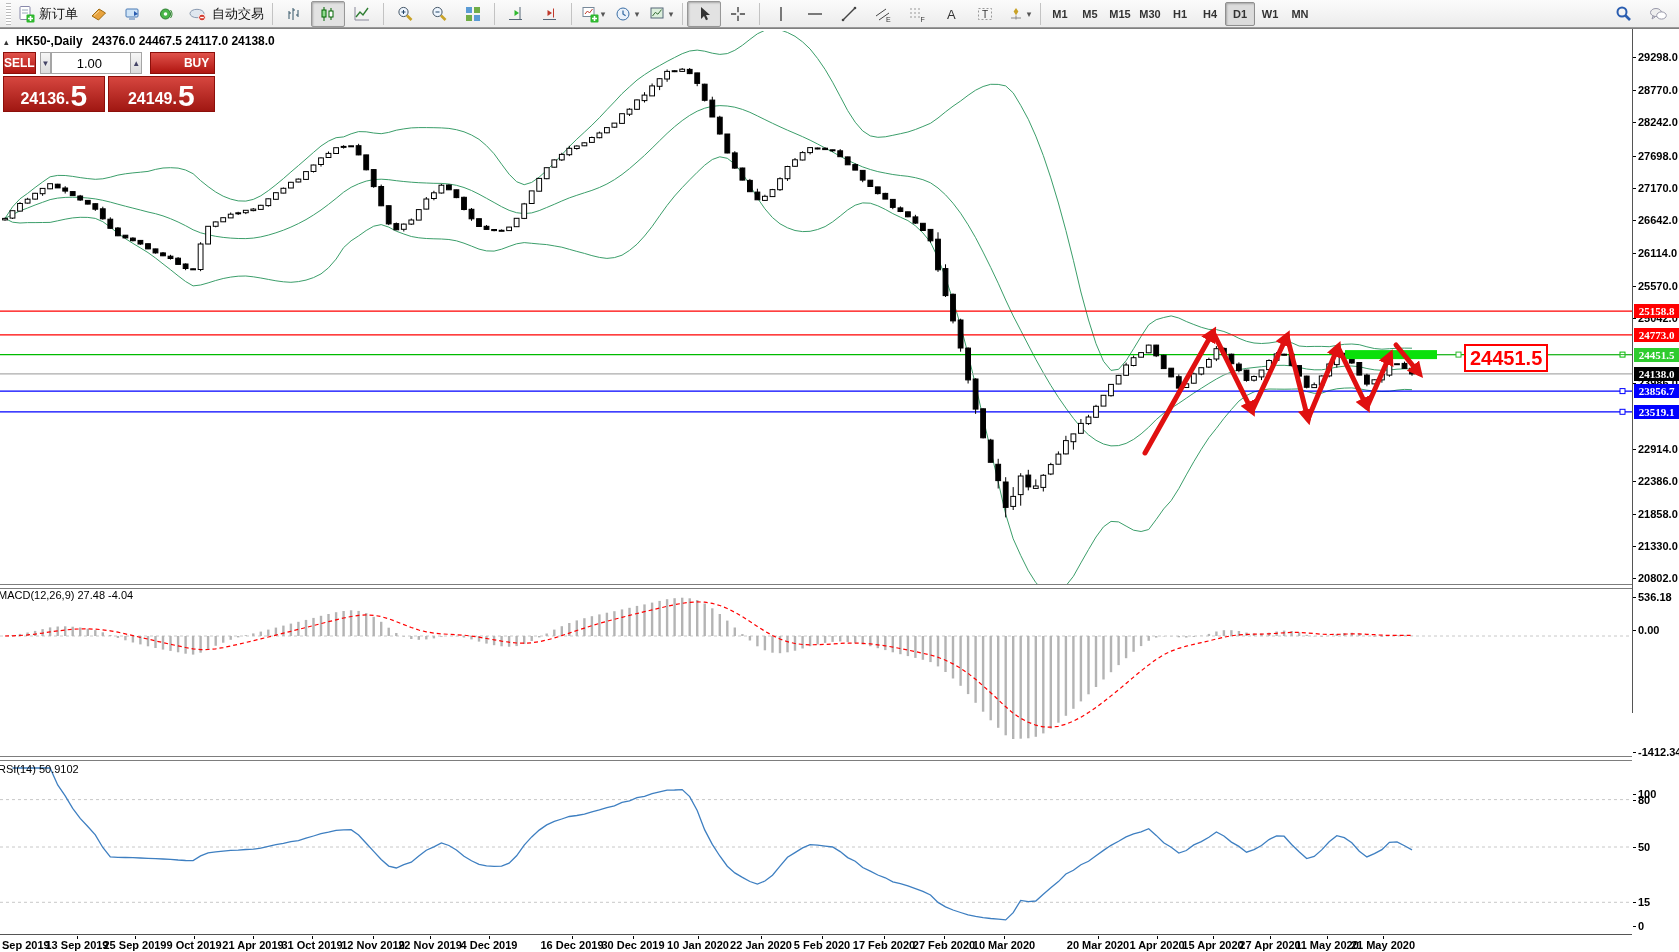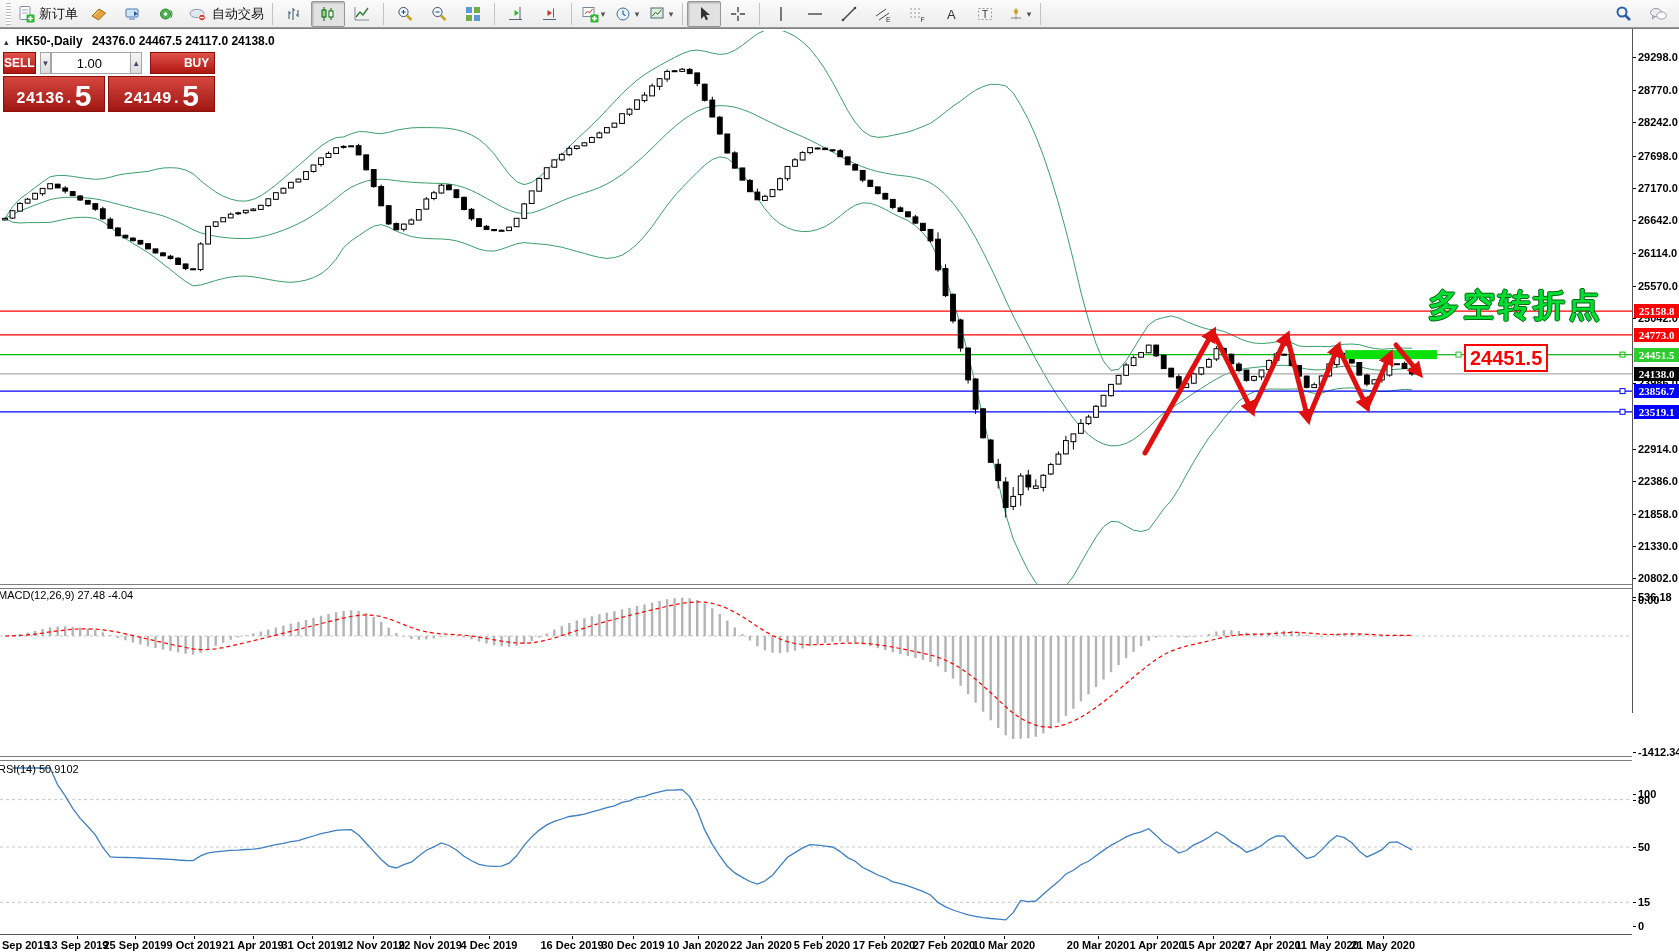--- a/index.html
+++ b/index.html
@@ -36,21 +36,21 @@
   .tpbtn{background:linear-gradient(#e0524b,#b01510);border:1px solid #8c0f0a;color:#fff;font-size:12px;font-weight:bold;display:flex;align-items:center;justify-content:center;}
   #sellBtn{width:42px;}
   #buyBtn{width:50px;margin-left:8px;padding-left:28px;}
   .stepBtn{width:14px;background:linear-gradient(#f6f6f6,#dcdcdc);border:1px solid #a5a5a5;color:#446;font-size:8px;display:flex;align-items:center;justify-content:center;margin-left:4px;}
   .stepBtn.up{margin-left:0;}
   #volInput{width:70px;border:1px solid #a5a5a5;border-right:none;font-size:13px;text-align:center;padding:0 6px 0 2px;font-family:"Liberation Sans",sans-serif;}
   #tpRow2{display:flex;margin-top:2px;height:36px;}
   .pricebox{background:linear-gradient(#d6463f,#a01712);border:1px solid #8c0f0a;color:#fff;display:flex;align-items:flex-end;justify-content:center;padding-bottom:2px;}
   #sellPrice{width:100px;}
   #buyPrice{width:106px;margin-left:3px;}
-  .pMain{font-size:16px;font-weight:bold;line-height:20px;font-family:Liberation Mono, monospace;}
+  .pMain{font-size:16px;font-weight:bold;line-height:20px;}
   .pBig{font-size:30px;font-weight:bold;line-height:26px;margin-left:1px;}
   
   #turnText{position:absolute;left:1428px;top:255px;font-size:32px;font-weight:bold;letter-spacing:3px;color:#00e033;text-shadow:1px 0 #006611,-1px 0 #006611,0 1px #006611,0 -1px #006611;z-index:5;white-space:nowrap;}
   #callout{position:absolute;left:1464px;top:315px;border:2px solid #f00;background:#fff;color:#f00;font-size:20px;font-weight:bold;padding:0 4px;line-height:24px;z-index:5;}
   .icsvg{display:block;}
 </style>
 </head>
 <body>
 
 <div id="app">
@@ -231,20 +231,31 @@
     </div>
     <div class="tbtn">
       <svg class="icsvg" width="18" height="18">
           <path d="M9 3l2.4 3.6L9 10.2 6.6 6.6z" fill="#c9a227"></path>
           <path d="M4 13h10" stroke="#888"></path>
           <path d="M9 10.5v4" stroke="#888"></path>
         </svg>
       <span class="caret">▾</span>
     </div>
     <div class="sep"></div>
+    <div id="tfGroup" style="display:flex;">
+        <div class="tfbtn">M1</div>
+        <div class="tfbtn">M5</div>
+        <div class="tfbtn">M15</div>
+        <div class="tfbtn">M30</div>
+        <div class="tfbtn">H1</div>
+        <div class="tfbtn">H4</div>
+        <div class="tfbtn pressed">D1</div>
+        <div class="tfbtn">W1</div>
+        <div class="tfbtn">MN</div>
+      </div>
     <div class="spacer"></div>
     <div class="tbtn">
       <svg class="icsvg" width="18" height="18">
           <circle cx="7" cy="7" r="4.5" fill="none" stroke="#2a5db0" stroke-width="2"></circle>
           <line x1="10.5" y1="10.5" x2="15" y2="15" stroke="#2a5db0" stroke-width="2.6"></line>
         </svg>
     </div>
     <div class="tbtn">
       <svg class="icsvg" width="20" height="18">
           <ellipse cx="8" cy="7.5" rx="5.5" ry="4" fill="#eee" stroke="#99a"></ellipse>
@@ -886,41 +897,40 @@
         <line x1="0" y1="40.6" x2="1632" y2="40.6" stroke="#c8c8c8" stroke-dasharray="3,3"></line>
         <line x1="0" y1="88.0" x2="1632" y2="88.0" stroke="#c8c8c8" stroke-dasharray="3,3"></line>
         <line x1="0" y1="143.3" x2="1632" y2="143.3" stroke="#c8c8c8" stroke-dasharray="3,3"></line>
         <polyline fill="none" stroke="#3e7fc1" stroke-width="1.3" points="12.5,9.0 20.0,9.0 27.6,9.0 35.1,9.0 42.6,9.0 50.1,9.0 57.7,25.9 65.2,36.9 72.7,49.3 80.2,59.4 87.8,67.5 95.3,75.9 102.8,88.5 110.3,97.8 117.9,98.3 125.4,98.5 132.9,98.7 140.4,99.0 148.0,99.4 155.5,99.7 163.0,100.0 170.5,100.3 178.1,101.0 185.6,101.5 193.1,101.6 200.6,96.9 208.1,93.8 215.7,92.9 223.2,92.1 230.7,91.4 238.2,91.1 245.8,90.5 253.3,90.2 260.8,89.2 268.3,87.4 275.9,85.7 283.4,84.4 290.9,82.6 298.4,81.6 306.0,79.2 313.5,77.0 321.0,74.7 328.5,73.2 336.1,71.3 343.6,70.8 351.1,70.6 358.6,76.0 366.2,84.2 373.7,92.4 381.2,100.5 388.7,107.1 396.3,109.0 403.8,105.7 411.3,103.2 418.8,97.1 426.3,91.2 433.9,87.9 441.4,83.9 448.9,86.5 456.4,91.0 464.0,97.3 471.5,101.8 479.0,105.4 486.5,106.8 494.1,107.3 501.6,107.1 509.1,104.2 516.6,96.8 524.2,86.1 531.7,77.9 539.2,71.1 546.7,65.9 554.3,62.4 561.8,60.0 569.3,57.5 576.8,56.5 584.4,55.1 591.9,52.8 599.4,50.9 606.9,48.7 614.4,46.9 622.0,43.3 629.5,41.8 637.0,38.7 644.5,37.3 652.1,34.7 659.6,32.9 667.1,31.1 674.6,31.0 682.2,30.6 689.7,37.6 697.2,51.5 704.7,70.9 712.3,85.4 719.8,97.0 727.3,107.2 734.8,113.9 742.4,118.4 749.9,122.5 757.4,125.1 764.9,122.0 772.5,116.2 780.0,107.2 787.5,98.3 795.0,93.6 802.6,88.9 810.1,85.7 817.6,86.2 825.1,87.1 832.6,88.0 840.2,92.6 847.7,98.6 855.2,102.2 862.7,108.5 870.3,112.1 877.8,116.0 885.3,118.8 892.8,122.8 900.4,124.6 907.9,126.9 915.4,129.6 922.9,132.4 930.5,136.0 938.0,143.4 945.5,147.8 953.0,151.0 960.6,153.5 968.1,155.8 975.6,157.4 983.1,158.6 990.7,159.5 998.2,160.1 1005.7,160.9 1013.2,153.7 1020.7,141.4 1028.3,142.6 1035.8,142.0 1043.3,135.3 1050.8,128.8 1058.4,122.6 1065.9,115.0 1073.4,111.3 1080.9,105.7 1088.5,102.3 1096.0,96.8 1103.5,91.4 1111.0,86.3 1118.6,82.3 1126.1,77.9 1133.6,74.9 1141.1,72.8 1148.7,69.7 1156.2,76.4 1163.7,83.8 1171.2,88.3 1178.8,94.0 1186.3,91.5 1193.8,85.9 1201.3,82.6 1208.9,78.3 1216.4,73.0 1223.9,77.0 1231.4,83.1 1238.9,87.4 1246.5,93.2 1254.0,90.6 1261.5,86.5 1269.0,80.6 1276.6,76.8 1284.1,77.2 1291.6,85.5 1299.1,92.7 1306.7,99.6 1314.2,97.5 1321.7,90.9 1329.2,82.8 1336.8,76.7 1344.3,78.6 1351.8,83.8 1359.3,92.3 1366.9,97.9 1374.4,94.6 1381.9,90.6 1389.4,83.3 1397.0,82.9 1404.5,86.7 1412.0,90.9"></polyline>
       </svg>
     <div style="position:absolute;left:0;top:905px;width:1632px;height:1px;background:#555;"></div>
 
     <div class="indLabel" style="left:-2px;top:560px;">MACD(12,26,9) 27.48 -4.04</div>
     <div class="indLabel" style="left:-2px;top:734px;">RSI(14) 50.9102</div>
 
-    <div id="turnText">多空转折点</div>
     <div id="callout">24451.5</div>
 
     <div id="axisCol">
         <div class="ylab" style="top: 28.3962px;">29298.0</div>
         <div class="ylab" style="top: 60.7736px;">28770.0</div>
         <div class="ylab" style="top: 93.1509px;">28242.0</div>
         <div class="ylab" style="top: 126.509px;">27698.0</div>
         <div class="ylab" style="top: 158.887px;">27170.0</div>
         <div class="ylab" style="top: 191.264px;">26642.0</div>
         <div class="ylab" style="top: 223.642px;">26114.0</div>
         <div class="ylab" style="top: 257px;">25570.0</div>
         <div class="ylab" style="top: 289.377px;">25042.0</div>
         <div class="ylab" style="top: 354.132px;">23986.0</div>
         <div class="ylab" style="top: 419.868px;">22914.0</div>
         <div class="ylab" style="top: 452.245px;">22386.0</div>
         <div class="ylab" style="top: 484.623px;">21858.0</div>
         <div class="ylab" style="top: 517px;">21330.0</div>
         <div class="ylab" style="top: 549.377px;">20802.0</div>
         <div class="ylab" style="top: 568px;">536.18</div>
-        <div class="ylab" style="top: 571px;">0.00</div>
+        <div class="ylab" style="top: 601px;">0.00</div>
         <div class="ylab" style="top: 723px;">-1412.34</div>
         <div class="ylab" style="top: 739px; margin-top: 26px;">100</div>
         <div class="ylab" style="top: 770.6px;">80</div>
         <div class="ylab" style="top: 818px;">50</div>
         <div class="ylab" style="top: 873.3px;">15</div>
         <div class="ylab" style="top: 897px;">0</div>
         <div class="badge" style="top: 275.215px; background: rgb(255, 0, 0);">25158.8</div>
         <div class="badge" style="top: 298.873px; background: rgb(255, 0, 0);">24773.0</div>
         <div class="badge" style="top: 318.587px; background: rgb(47, 204, 47);">24451.5</div>
         <div class="badge" style="top: 337.811px; background: rgb(0, 0, 0);">24138.0</div>

